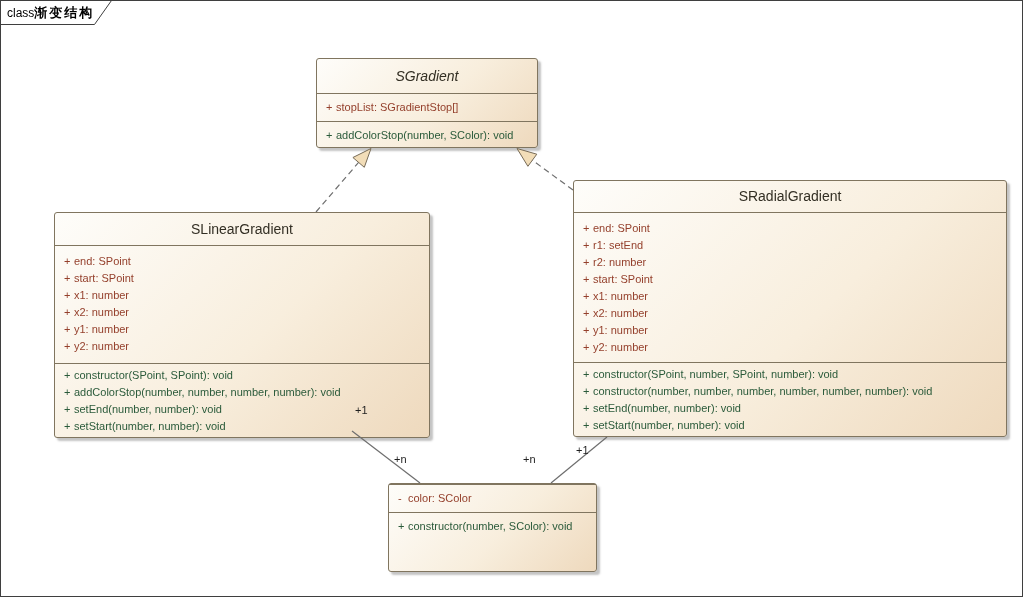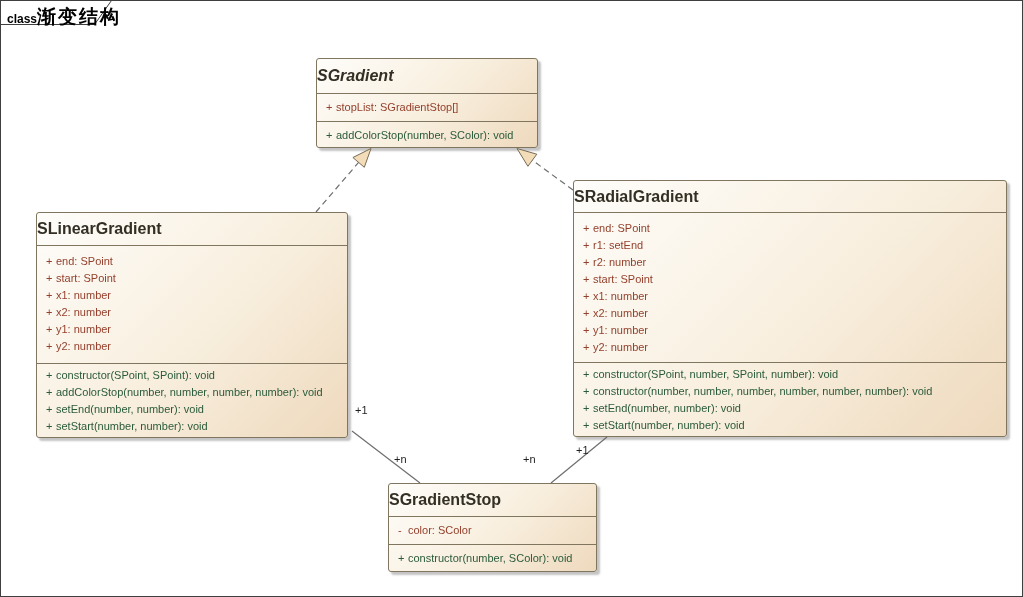--- a/index.html
+++ b/index.html
@@ -7,39 +7,39 @@
     --frame:#3f3f3f;
     --attr:#943f2b;
     --meth:#2a5a3a;
     --title:#332f24;
     --line:#6e6e6e;
   }
   *{box-sizing:border-box;margin:0;padding:0}
   html,body{width:1023px;height:597px;background:#fff;font-family:"Liberation Sans",sans-serif;overflow:hidden;position:relative}
   .frame{position:absolute;inset:0;border:1px solid var(--frame);background:#fff}
   .tab-text{position:absolute;left:7px;top:4px;font-size:12px;color:#000;white-space:nowrap;z-index:4}
-  .tab-text .kw{font-weight:bold}
-  .tab-text .tt{font-weight:bold;font-size:19px;letter-spacing:2px}
+  .tab-text .kw{font-weight:normal}
+  .tab-text .tt{font-weight:bold;font-size:13px;letter-spacing:2px}
   .uml-class{position:absolute;border:1px solid var(--border);border-radius:3px;
     background:linear-gradient(135deg,#fefdfa 0%,#f8eedd 55%,#eed9bd 100%);
     box-shadow:3px 3px 2px rgba(125,125,125,.45);z-index:2}
-  .title{font-size:16px;font-weight:bold;color:var(--title);width:100%}
+  .title{font-size:14px;font-weight:normal;color:var(--title);text-align:center;width:100%}
   .title.abstract{font-style:italic}
   .sec{border-top:1px solid var(--border);overflow:hidden}
   .member{display:flex;height:17px;line-height:17px;font-size:11px;white-space:nowrap}
   .member .vis{width:19px;padding-left:9px;flex:none}
   .member .mtext{flex:1}
   .a{color:var(--attr)}
   .m{color:var(--meth)}
   
   #c0{left:316px;top:58px;width:222px;height:90px}
   #c0 .title{line-height:34px;height:34px}
   #c0 .sec{height:28px;padding-top:5px}
   
-  #c1{left:36px;top:212px;width:312px;height:226px}
+  #c1{left:54px;top:212px;width:376px;height:226px}
   #c1 .title{line-height:32px;height:32px}
   #c1 .attrs{height:118px;padding-top:7px}
   #c1 .meths{height:76px;padding-top:3px}
   
   #c2{left:573px;top:180px;width:434px;height:257px}
   #c2 .title{line-height:31px;height:31px}
   #c2 .attrs{height:150px;padding-top:7px}
   #c2 .meths{height:76px;padding-top:3px}
   
   #c3{left:388px;top:483px;width:209px;height:89px}
@@ -194,21 +194,20 @@
         <span class="mtext">setEnd(number, number): void</span>
       </div>
     <div class="member m">
         <span class="vis">+</span>
         <span class="mtext">setStart(number, number): void</span>
       </div>
   </div>
 </div>
 
 <div class="uml-class" id="c3">
-  <div class="title">SGradientStop</div>
   <div class="sec attrs">
     <div class="member a">
         <span class="vis">-</span>
         <span class="mtext">color: SColor</span>
       </div>
   </div>
   <div class="sec meths">
     <div class="member m">
         <span class="vis">+</span>
         <span class="mtext">constructor(number, SColor): void</span>

